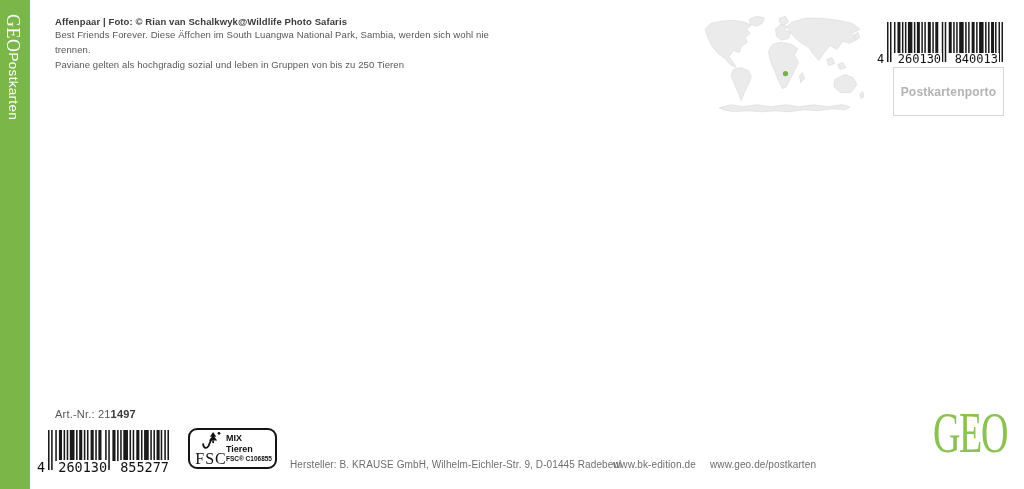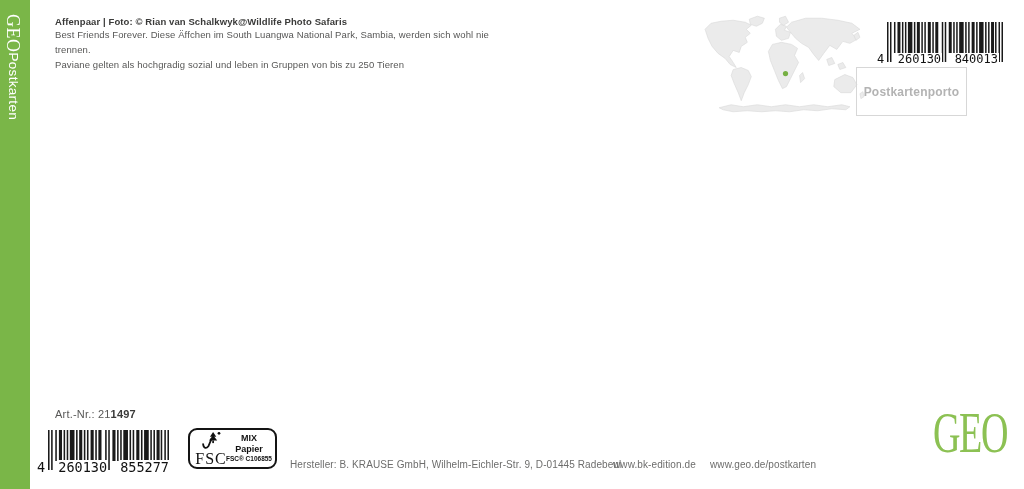--- a/index.html
+++ b/index.html
@@ -37,32 +37,32 @@
   .barcode-bottom{left:36px;top:430px;width:140px;height:46px;}
   .barcode svg{display:block;position:absolute;top:0;}
   .barcode-top svg{left:11px;width:116px;height:40px;}
   .barcode-bottom svg{left:12px;width:121px;height:40px;}
   .barcode-digits{position:absolute;left:0;right:6px;display:flex;justify-content:space-between;color:#111;font-family:"DejaVu Sans Mono",monospace;}
   .barcode-top .barcode-digits{top:31px;font-size:12px;}
   .barcode-bottom .barcode-digits{top:30px;font-size:13.5px;}
   .barcode-digits span{background:#ffffff;padding:0 1px;line-height:1.1;}
 
   
-  .porto-box{position:absolute;left:856px;top:67px;width:111px;height:49px;border:1px solid var(--border-light);display:flex;align-items:center;justify-content:center;}
+  .porto-box{position:absolute;left:893px;top:67px;width:111px;height:49px;border:1px solid var(--border-light);display:flex;align-items:center;justify-content:center;}
   .porto-label{color:var(--muted-gray);font-size:12px;font-weight:600;letter-spacing:0.2px;}
 
   
   .artnr{position:absolute;left:55px;top:408px;font-size:11px;color:var(--text-gray);letter-spacing:0.2px;}
   .artnr b{color:var(--text-dark);}
 
   
   .fsc-box{position:absolute;left:188px;top:428px;width:89px;height:41px;border:2px solid #141414;border-radius:9px;display:flex;align-items:center;padding:2px 7px 2px 6px;background:#fff;}
   .fsc-left{display:flex;flex-direction:column;align-items:center;width:30px;}
   .fsc-acronym{font-family:"Liberation Serif",serif;font-size:16px;letter-spacing:1px;color:#111;line-height:1;}
-  .fsc-right{flex:1;display:flex;flex-direction:column;align-items:center;justify-content:center;gap:1px;}
+  .fsc-right{flex:1;display:flex;flex-direction:column;align-items:flex-start;justify-content:center;gap:1px;}
   .fsc-mix{font-size:9px;font-weight:bold;color:#111;line-height:1.1;}
   .fsc-papier{font-size:9px;font-weight:bold;color:#111;line-height:1.1;}
   .fsc-license{font-size:6.5px;font-weight:bold;color:#111;line-height:1.2;white-space:nowrap;}
 
   
   .footer-text{position:absolute;top:459px;font-size:10px;color:#6d6d6c;letter-spacing:0.1px;white-space:nowrap;}
   .manufacturer{left:290px;}
   .edition-url{left:613px;}
   .geo-url{left:710px;}
 
@@ -194,21 +194,21 @@
         <path d="M2.5,12.5 C3,16.5 5.5,17 7.5,14.5 L10.5,7.5" fill="none" stroke="#111" stroke-width="1.7" stroke-linecap="round"></path>
         <path d="M12,1 L15,5.5 L9,5.5 Z" fill="#111"></path>
         <path d="M12,3.8 L15.9,9 L8.1,9 Z" fill="#111"></path>
         <rect x="11.2" y="9" width="1.6" height="2.5" fill="#111"></rect>
         <circle cx="17.6" cy="2.2" r="1.3" fill="#111"></circle>
       </svg>
       <span class="fsc-acronym">FSC</span>
     </div>
     <div class="fsc-right">
       <span class="fsc-mix">MIX</span>
-      <span class="fsc-papier">Papier</span>
+      <span class="fsc-papier">Tieren</span>
       <span class="fsc-license">FSC® C106855</span>
     </div>
   </div>
 
   <div class="footer-text manufacturer">Hersteller: B. KRAUSE GmbH, Wilhelm-Eichler-Str. 9, D-01445 Radebeul</div>
   <div class="footer-text edition-url">www.bk-edition.de</div>
   <div class="footer-text geo-url">www.geo.de/postkarten</div>
 
   <div class="geo-logo">GEO</div>
 

